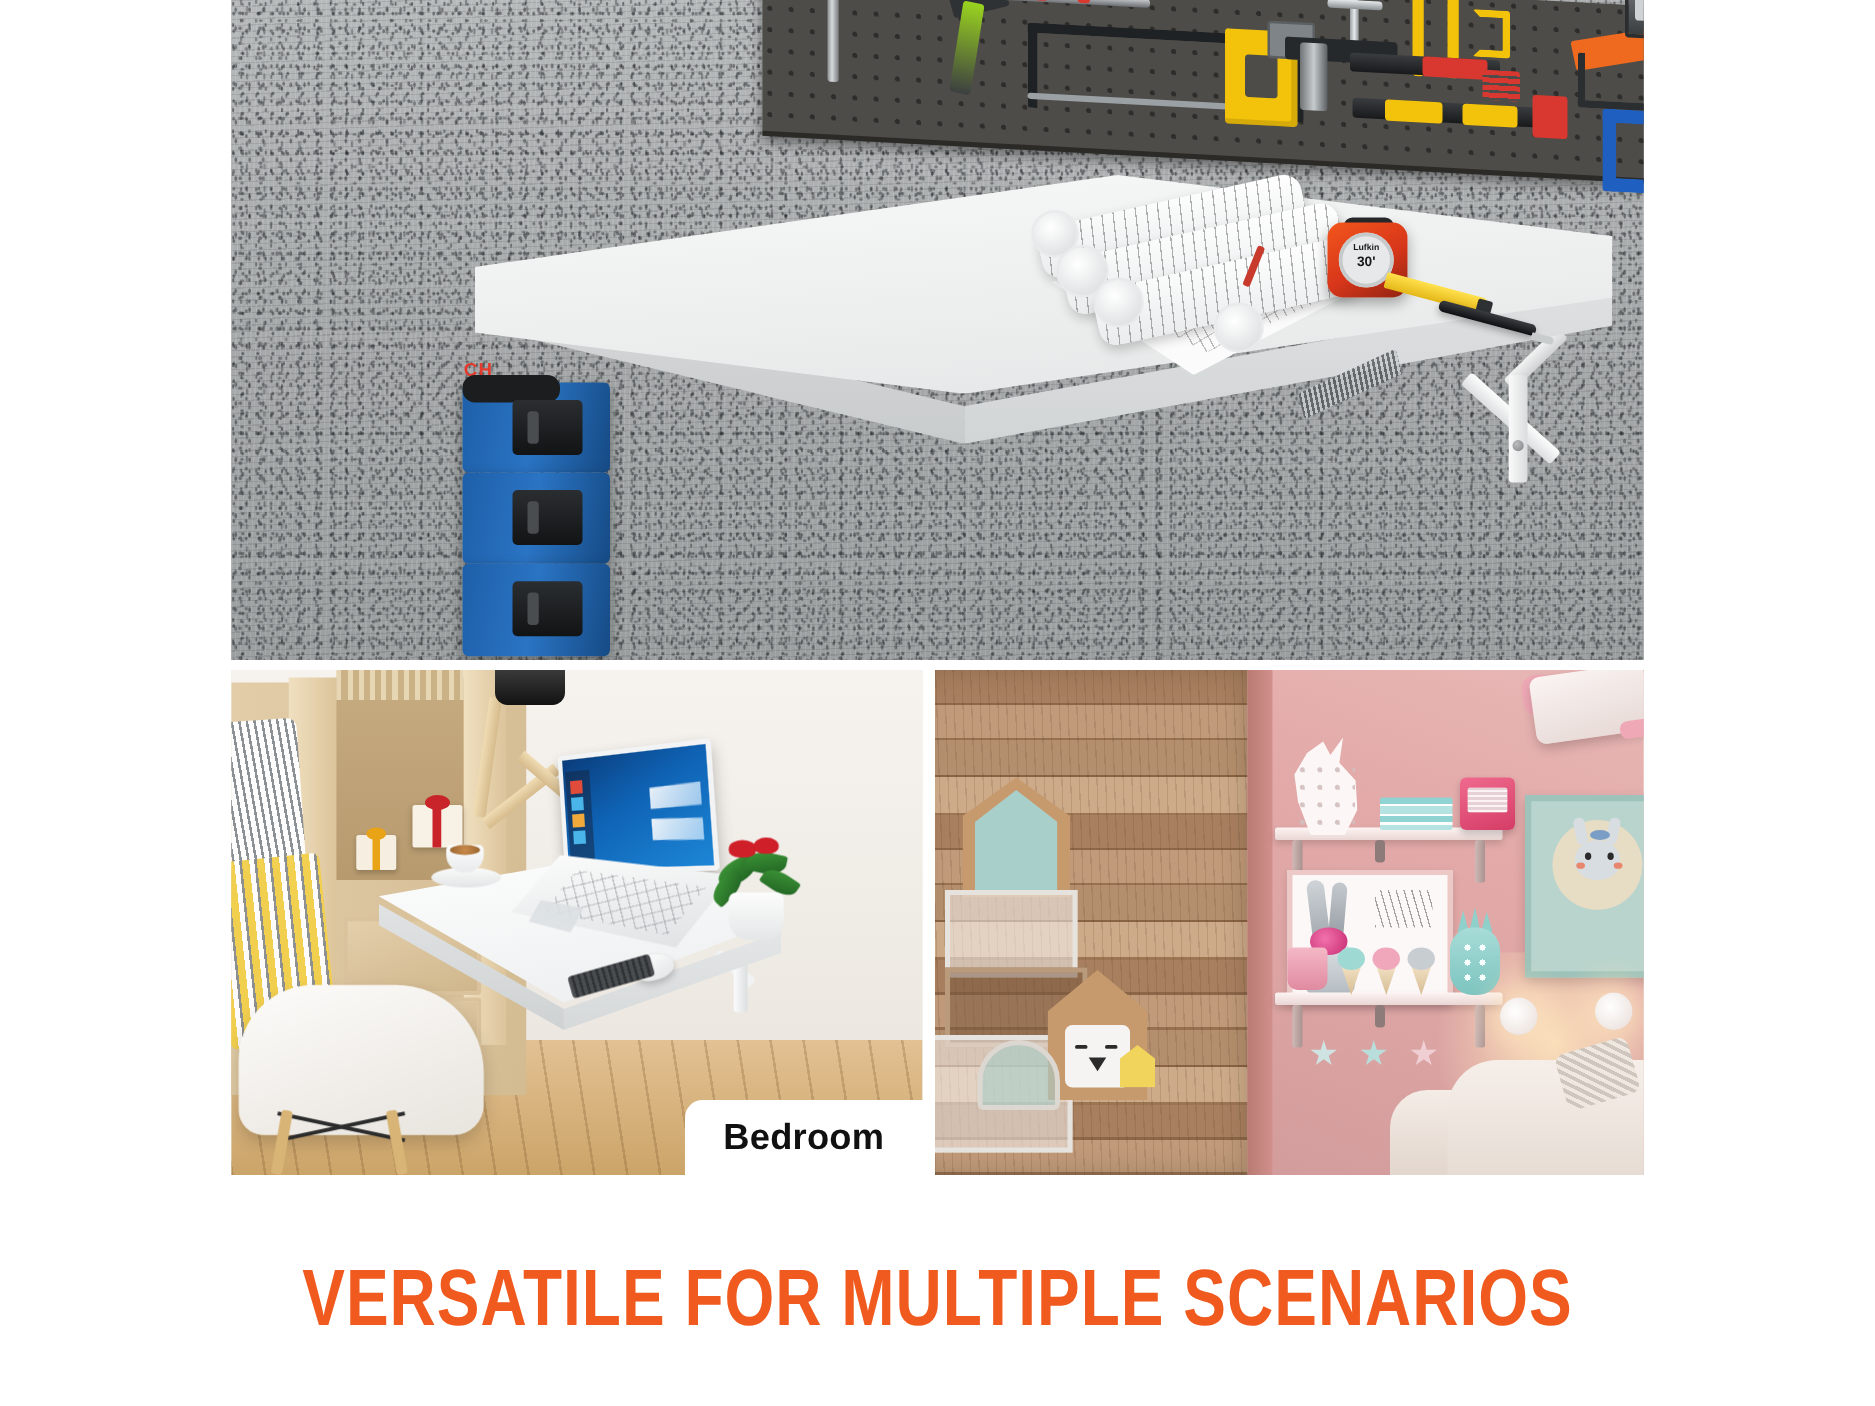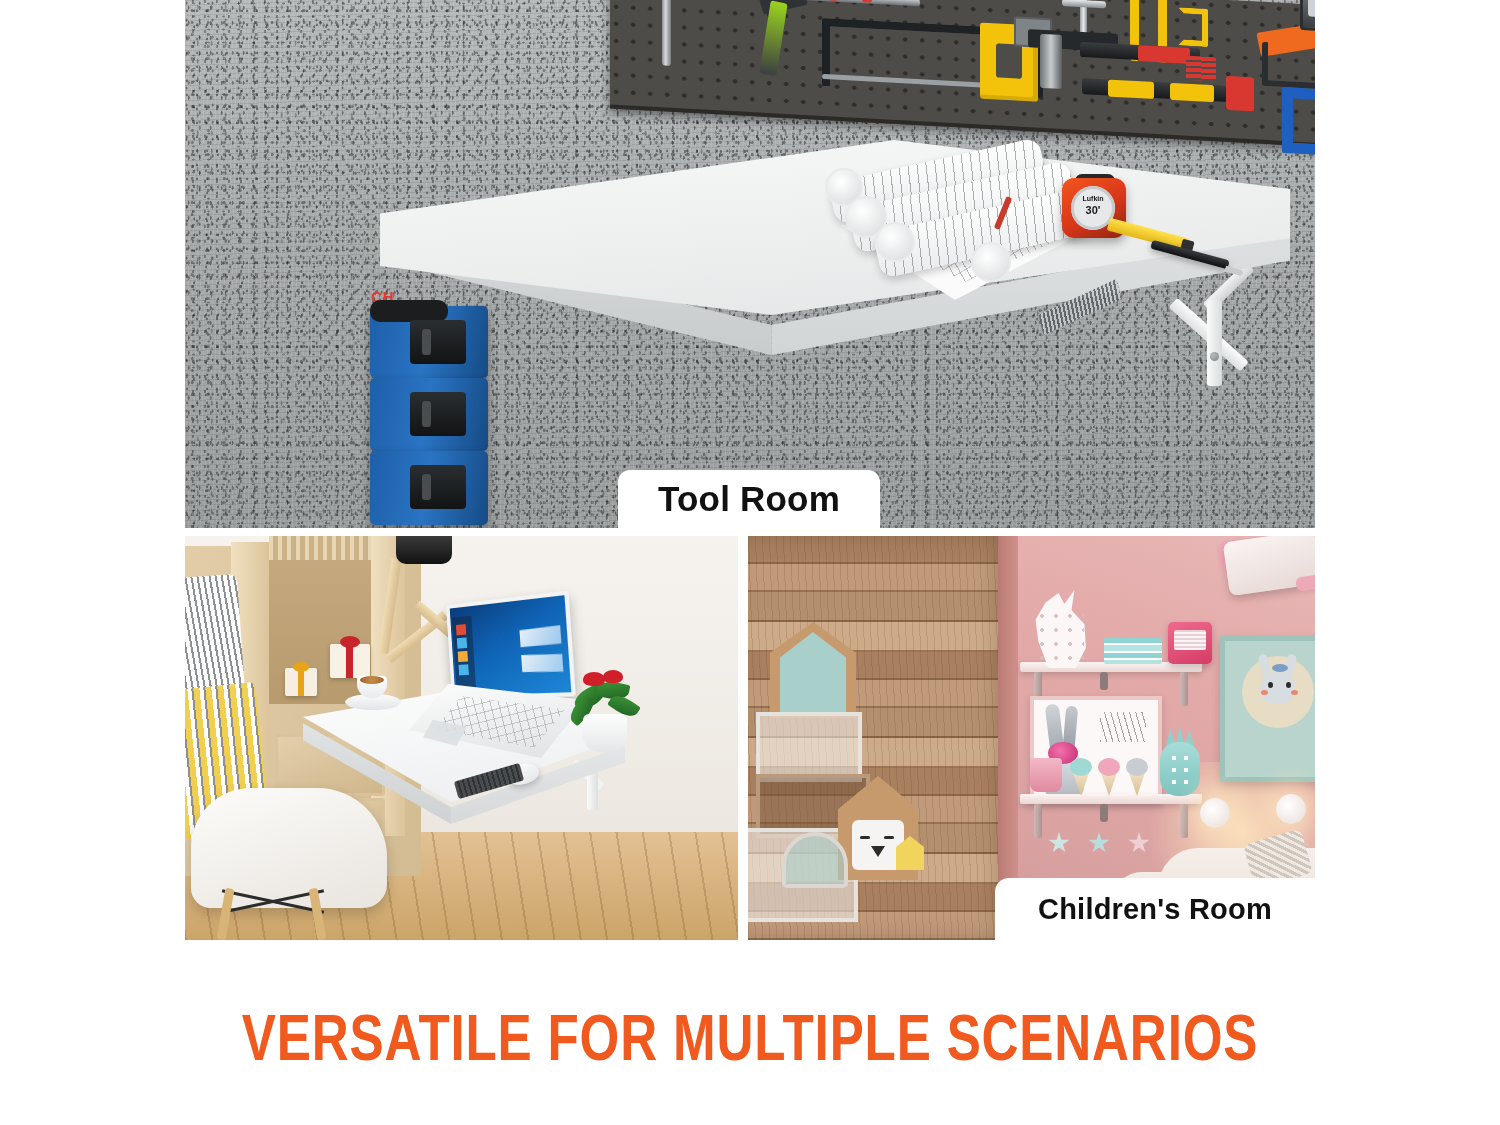--- a/index.html
+++ b/index.html
@@ -572,18 +572,17 @@
 
     <div class="ch-lamp-pink"></div>
     <div class="ch-lampshade"></div>
     <div class="ch-lamp-pink2"></div>
 
     <div class="ch-bed"></div>
     <div class="ch-sofa"></div>
     <div class="ch-cushion"></div>
   </div>
 
-  <div class="chip" id="chip-toolroom">Tool Room</div>
-  <div class="chip" id="chip-children">Children's Room</div>
+  <div class="chip" id="chip-bedroom">Bedroom</div>
 
   <div id="headline">VERSATILE FOR MULTIPLE SCENARIOS</div>
 
 </div>
 
 </body></html>

